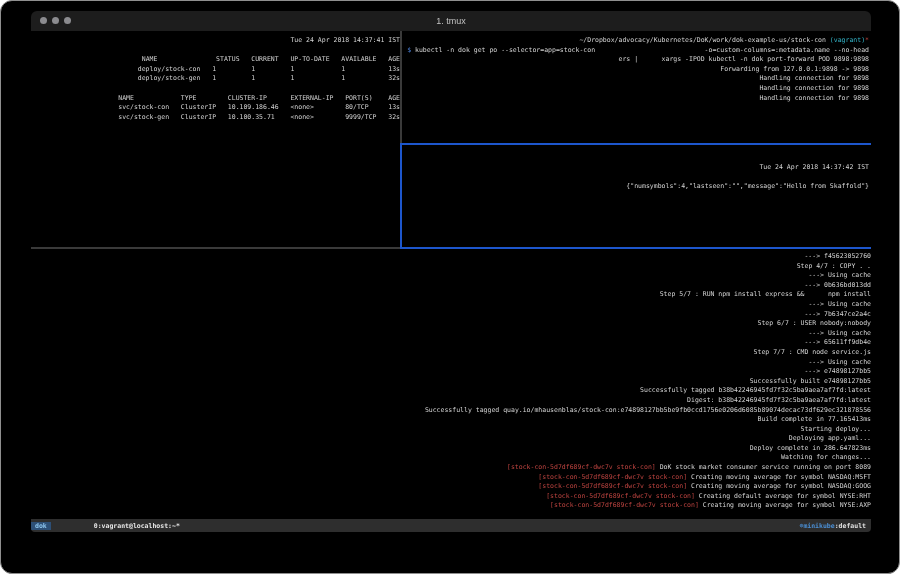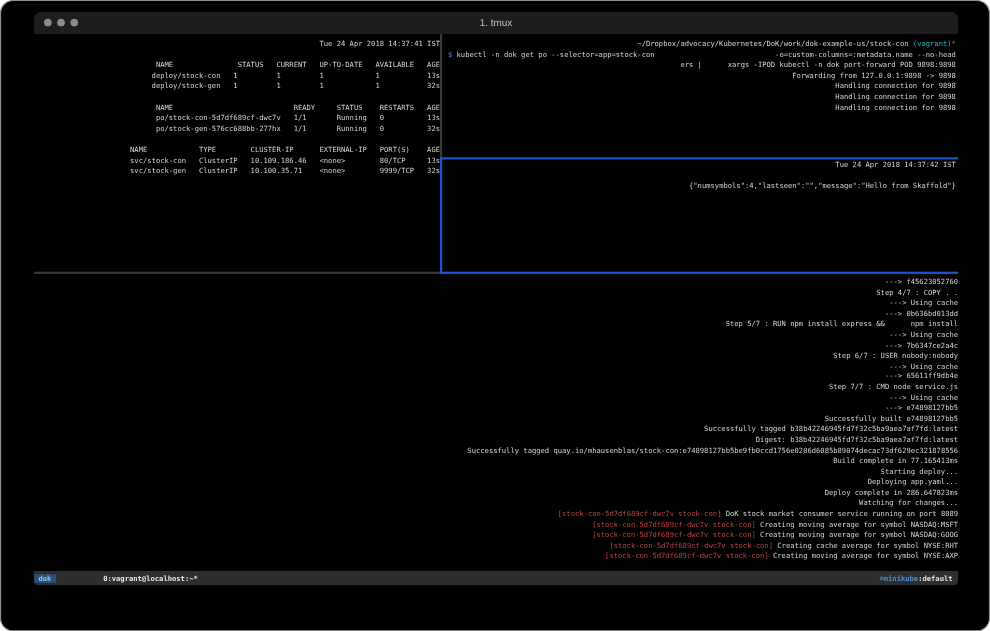--- a/index.html
+++ b/index.html
@@ -16,21 +16,21 @@
   .lights { position:absolute; left:9px; top:6px; display:flex; gap:5px; }
   .light { width:7px; height:7px; border-radius:50%; background:#8b8b8f; }
   .wtitle {
     text-align:center; line-height:20px; color:#c2c2c2;
     font-family:"Liberation Sans", sans-serif; font-size:9px;
   }
   .tbody { position:relative; height:488px; background:#000; overflow:hidden; }
   .pane { position:absolute; box-sizing:border-box; }
   .pane-tl { left:0;   top:0;   width:369px; height:216px; padding:5px 0 0 8px; }
   .pane-tr { left:372px; top:0; width:466px; height:112px; padding:5px 0 0 3px; }
-  .pane-mr { left:372px; top:114px; width:466px; height:102px; padding:1px 0 0 3px; }
+  .pane-mr { left:372px; top:114px; width:466px; height:102px; padding:18px 0 0 3px; }
   .pane-b  { left:0; top:218px; width:840px; height:270px; padding:3px 0 0 8px; }
   .div { position:absolute; }
   .vdiv-gray { left:369px; top:0;     width:2px;  height:112px; background:#3a3a3a; }
   .vdiv-blue { left:369px; top:112px; width:2px;  height:106px; background:#1d56cc; }
   .hdiv1-blue { left:369px; top:112px; width:471px; height:2px; background:#1d56cc; }
   .hdiv2-gray { left:0;    top:216px; width:369px; height:2px;  background:#3a3a3a; }
   .hdiv2-blue { left:369px; top:216px; width:471px; height:2px; background:#1d56cc; }
   pre, .term {
     margin:0; font-family:"DejaVu Sans Mono", monospace;
     font-size:6.5px; line-height:9.6px; color:#d4d4d4; white-space:pre;text-align:right;
@@ -73,25 +73,20 @@
     <div class="tbody">
 
       <section class="pane pane-tl">
         <pre>Tue 24 Apr 2018 14:37:41 IST</pre>
         <div class="mt">
           <pre>NAME               STATUS   CURRENT   UP-TO-DATE   AVAILABLE   AGE</pre>
           <pre>deploy/stock-con   1         1         1            1           13s
 deploy/stock-gen   1         1         1            1           32s</pre>
         </div>
         <div class="mt">
-          <pre>NAME                            READY     STATUS    RESTARTS   AGE</pre>
-          <pre>po/stock-con-5d7df689cf-dwc7v   1/1       Running   0          13s
-po/stock-gen-576cc688bb-277hx   1/1       Running   0          32s</pre>
-        </div>
-        <div class="mt">
           <pre>NAME            TYPE        CLUSTER-IP      EXTERNAL-IP   PORT(S)    AGE</pre>
           <pre>svc/stock-con   ClusterIP   10.109.186.46   &lt;none&gt;        80/TCP     13s
 svc/stock-gen   ClusterIP   10.100.35.71    &lt;none&gt;        9999/TCP   32s</pre>
         </div>
       </section>
 
       <section class="pane pane-tr">
         <pre><span>~/Dropbox/advocacy/Kubernetes/DoK/work/dok-example-us/stock-con </span><span class="cyan">(vagrant)</span><span class="redtx">*</span></pre>
         <pre><span class="bluetx">$</span><span> kubectl -n dok get po --selector=app=stock-con                            -o=custom-columns=:metadata.name --no-head</span></pre>
         <pre>ers |      xargs -IPOD kubectl -n dok port-forward POD 9898:9898</pre>
@@ -125,21 +120,21 @@
 Digest: b38b42246945fd7f32c5ba9aea7af7fd:latest
 Successfully tagged quay.io/mhausenblas/stock-con:e74898127bb5be9fb0ccd1756e0206d6085b89074decac73df629ec321878556
 Build complete in 77.165413ms
 Starting deploy...
 Deploying app.yaml...
 Deploy complete in 286.647823ms
 Watching for changes...</pre>
         <pre><span class="logred">[stock-con-5d7df689cf-dwc7v stock-con]</span><span> DoK stock market consumer service running on port 8089</span></pre>
         <pre><span class="logred">[stock-con-5d7df689cf-dwc7v stock-con]</span><span> Creating moving average for symbol NASDAQ:MSFT</span></pre>
         <pre><span class="logred">[stock-con-5d7df689cf-dwc7v stock-con]</span><span> Creating moving average for symbol NASDAQ:GOOG</span></pre>
-        <pre><span class="logred">[stock-con-5d7df689cf-dwc7v stock-con]</span><span> Creating cache average for symbol NYSE:RHT</span></pre>
+        <pre><span class="logred">[stock-con-5d7df689cf-dwc7v stock-con]</span><span> Creating default average for symbol NYSE:RHT</span></pre>
         <pre><span class="logred">[stock-con-5d7df689cf-dwc7v stock-con]</span><span> Creating moving average for symbol NYSE:AXP</span></pre>
       </section>
 
       <div class="div vdiv-gray"></div>
       <div class="div vdiv-blue"></div>
       <div class="div hdiv1-blue"></div>
       <div class="div hdiv2-gray"></div>
       <div class="div hdiv2-blue"></div>
     </div>
 

